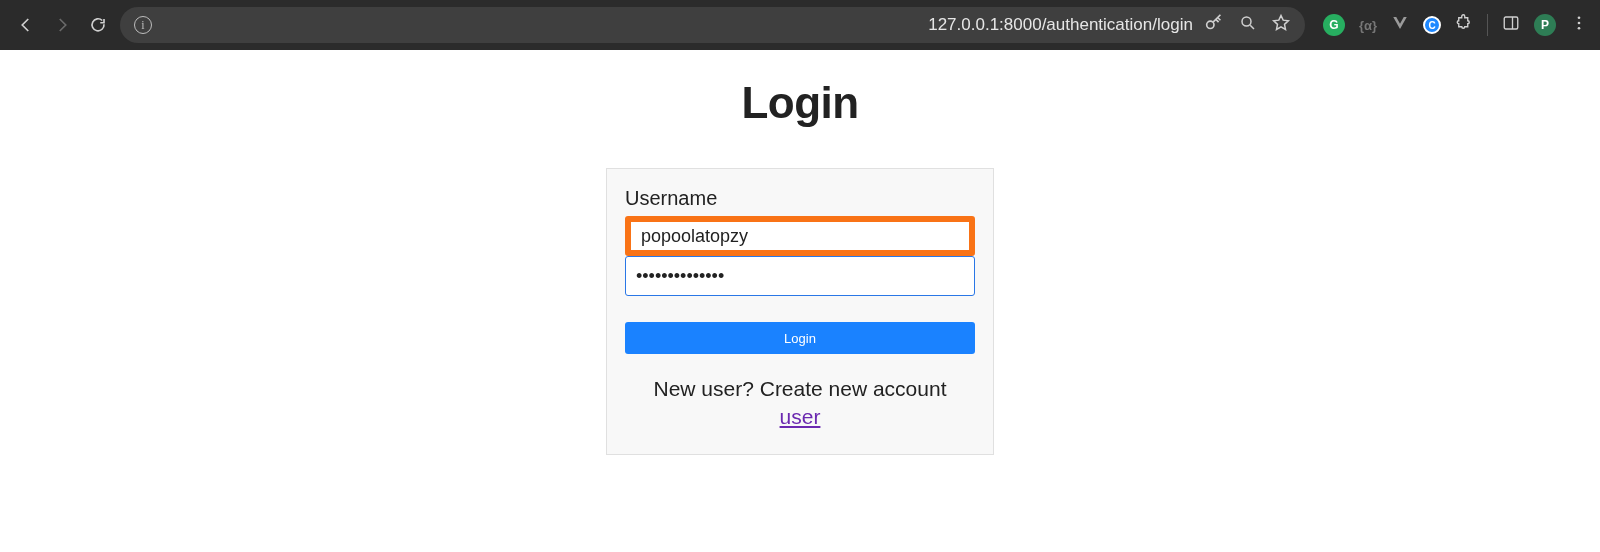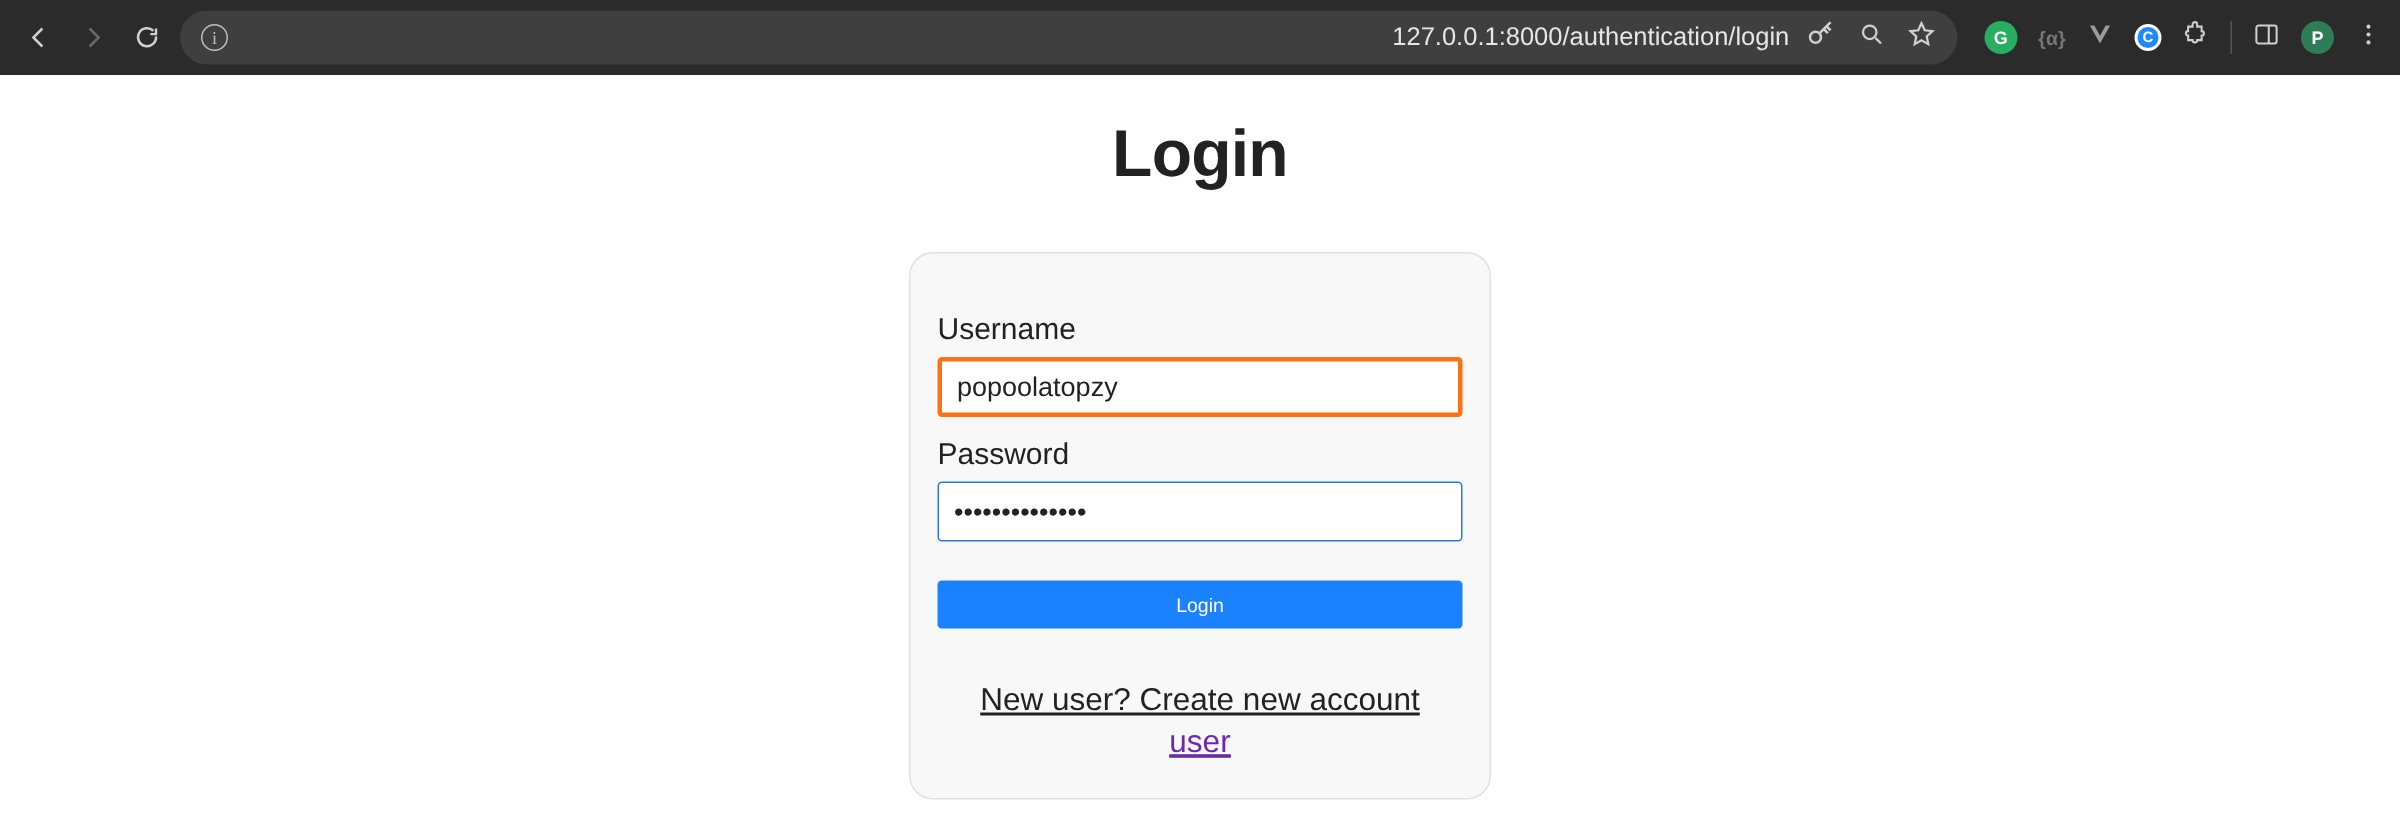--- a/index.html
+++ b/index.html
@@ -66,34 +66,34 @@
       font-size: 44px;
       font-weight: 800;
       color: #222;
       margin-bottom: 40px;
       letter-spacing: -0.5px;
     }
     .login-card {
       width: 388px;
       background: #f8f8f8;
       border: 1px solid #e0e0e0;
-      border-radius: 16px;
-      padding: 32px 18px 22px 18px;
+      border-radius: 0;
+      padding: 10px 18px 22px 18px;
     }
     .field-label {
       font-size: 20px;
       color: #222;
       margin: 8px 0 6px 0;
       text-align: left;
     }
     .text-input {
       width: 100%;
       height: 40px;
       background: #fff;
-      border: 3px solid #f97316;
+      border: 6px solid #f97316;
       border-radius: 3px;
       padding: 0 10px;
       font-size: 18px;
       color: #222;
     }
     .text-input.focus {
       border: 1.5px solid #2a77e6;
       outline: none;
     }
     .login-btn {
@@ -104,23 +104,22 @@
       border: none;
       border-radius: 3px;
       font-size: 13px;
       margin-top: 26px;
       cursor: pointer;
     }
     .signup {
       text-align: center;
       font-size: 21px;
       color: #222;
-      margin-top: 34px;
+      margin-top: 21px;
       line-height: 1.35;
-      text-decoration: underline;
     }
     .signup a {
       color: #6b29b0;
       text-decoration: underline;
     }
   </style>
 </head>
 <body>
 
 <div class="browser-bar">
@@ -195,21 +194,20 @@
   </div>
 </div>
 
 <div class="page">
   <h1 class="page-title">Login</h1>
 
   <div class="login-card">
     <div class="field-label">Username</div>
     <input class="text-input" type="text" value="popoolatopzy" style="">
 
-    <div class="field-label" style="margin-top:14px;">Password</div>
     <input class="text-input focus" type="text" value="••••••••••••••" style="">
 
     <button class="login-btn">Login</button>
 
     <div class="signup">
       <span>New user? Create new account</span><br>
       <a href="#">user</a>
     </div>
   </div>
 </div>

